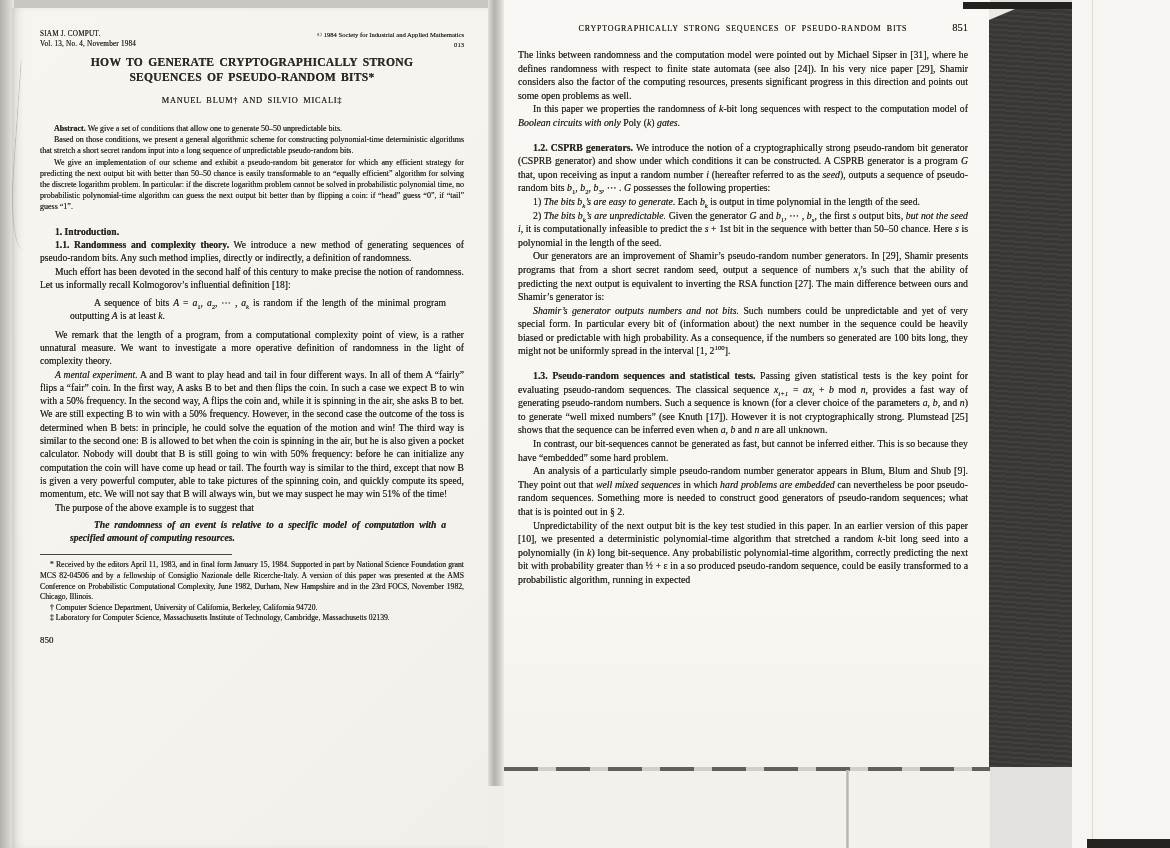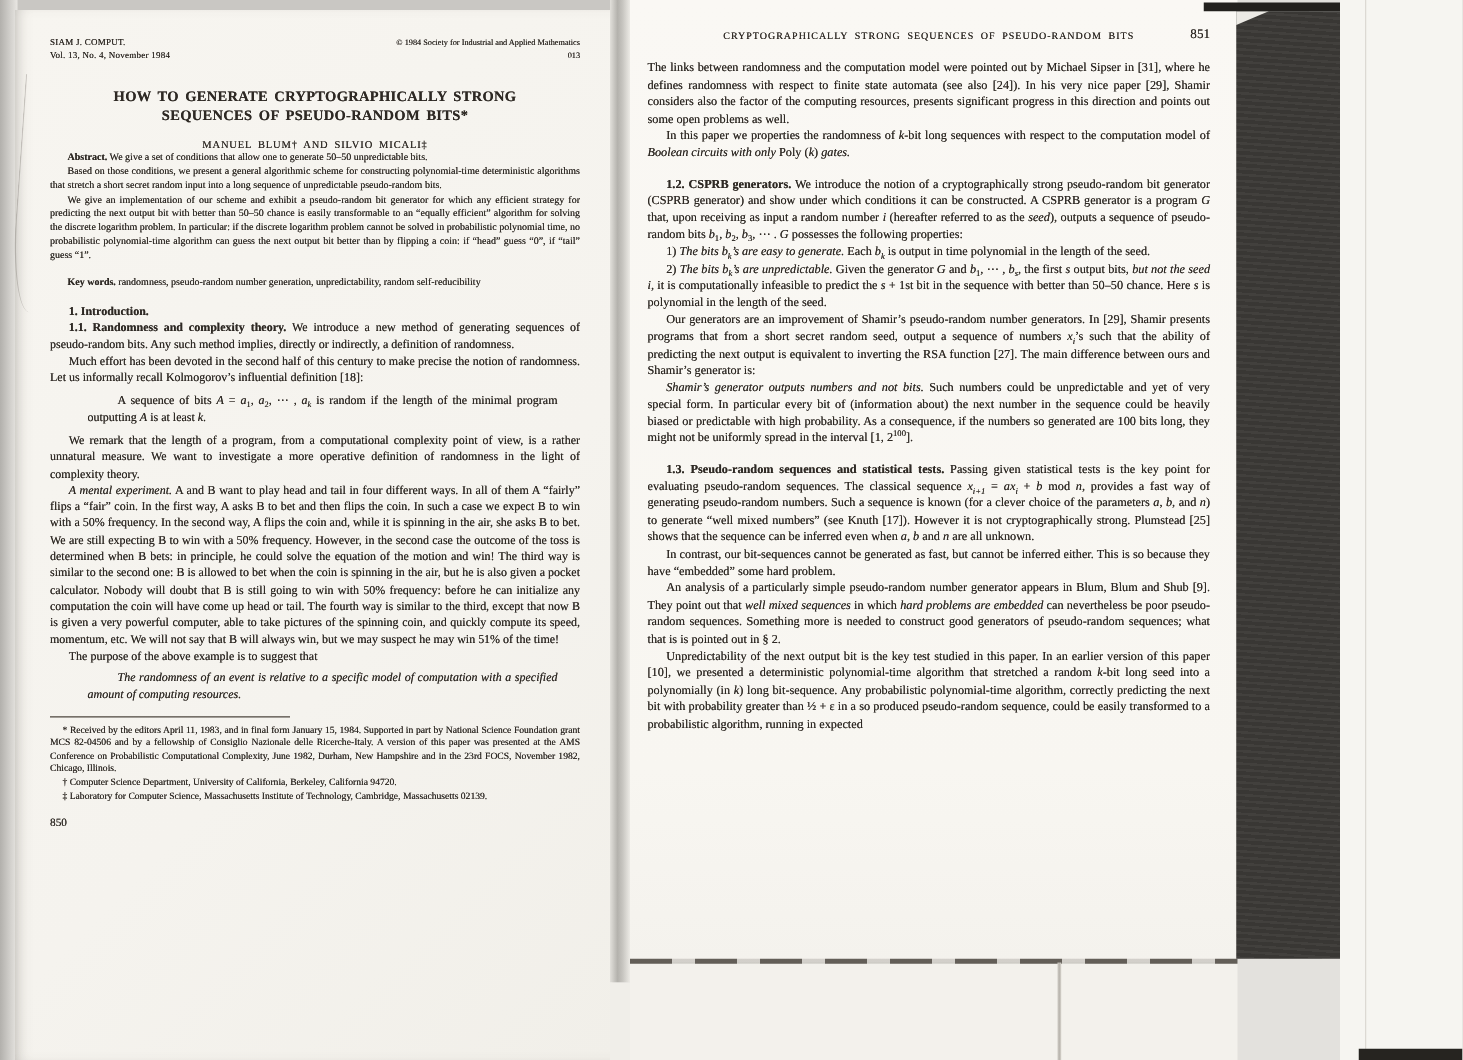--- a/index.html
+++ b/index.html
@@ -44,37 +44,37 @@
 
   
   .tx{text-shadow:0 0 .5px rgba(46,41,36,.85);}
   .lp-content{position:absolute;left:40px;top:30px;width:424px;}
   .rp-content{position:absolute;left:518px;top:24px;width:450px;}
 
   .journal-header{display:flex;justify-content:space-between;align-items:flex-start;}
   .jh-left{font-size:7.2px;line-height:9.5px;letter-spacing:.2px;}
   .jh-right{font-size:6.6px;line-height:9.5px;text-align:right;}
 
-  .paper-title{margin-top:21px;text-align:center;font-weight:bold;font-size:11.6px;
+  .paper-title{margin-top:6px;text-align:center;font-weight:bold;font-size:11.6px;
     line-height:15px;letter-spacing:.25px;word-spacing:2px;}
   .authors{margin-top:11px;text-align:center;font-size:8.4px;letter-spacing:.7px;word-spacing:2px;}
 
   .blk{margin:0;text-align:justify;}
   .lp-body{font-size:9.6px;line-height:13.3px;}
   .rp-body{font-size:9.8px;line-height:13.6px;}
 
-  .abstract{font-size:8px;line-height:11.2px;margin-top:0;text-indent:14px;}
+  .abstract{font-size:8px;line-height:11.2px;margin-top:18px;text-indent:14px;}
   .abstract-para{font-size:8px;line-height:11.2px;text-indent:14px;}
   .keywords{font-size:8px;line-height:11.2px;margin-top:10px;text-indent:14px;}
   .section{margin-top:12px;text-indent:15px;}
   .para{text-indent:15px;}
   .para-first{text-indent:0;}
   .para-gap{text-indent:15px;margin-top:11px;}
   .display{margin:5px 18px 5px 30px;text-indent:24px;}
-  .display-italic{margin:4px 18px 0 30px;text-indent:24px;}
+  .display-italic{margin:4px 18px 0 30px;text-indent:24px;font-weight:bold;}
 
   .fn-rule{width:192px;border:0;border-top:1px solid #4c463e;margin:10px 0 5px 0;}
   .footnote{font-size:7.7px;line-height:10.6px;text-indent:10px;}
   .page-num-left{text-align:left;font-size:9px;margin-top:11px;}
 
   .running-head{position:relative;text-align:center;font-size:8px;letter-spacing:.8px;
     word-spacing:2.5px;}
   .running-head .rh-num{position:absolute;right:0;top:-2px;font-size:10.5px;letter-spacing:0;}
   .rp-first{margin-top:15px;}
 
@@ -117,21 +117,20 @@
     </div>
     <div class="paper-title">
       <div>HOW TO GENERATE CRYPTOGRAPHICALLY STRONG</div>
       <div>SEQUENCES OF PSEUDO-RANDOM BITS*</div>
     </div>
     <div class="authors">MANUEL BLUM† AND SILVIO MICALI‡</div>
     <div id="left-blocks" class="lp-body">
         <p class="blk abstract"><span class="s-b">Abstract.</span><span class="s-n"> We give a set of conditions that allow one to generate 50–50 unpredictable bits.</span></p>
         <p class="blk abstract-para"><span class="s-n">Based on those conditions, we present a general algorithmic scheme for constructing polynomial-time deterministic algorithms that stretch a short secret random input into a long sequence of unpredictable pseudo-random bits.</span></p>
         <p class="blk abstract-para"><span class="s-n">We give an implementation of our scheme and exhibit a pseudo-random bit generator for which any efficient strategy for predicting the next output bit with better than 50–50 chance is easily transformable to an “equally efficient” algorithm for solving the discrete logarithm problem. In particular: if the discrete logarithm problem cannot be solved in probabilistic polynomial time, no probabilistic polynomial-time algorithm can guess the next output bit better than by flipping a coin: if “head” guess “0”, if “tail” guess “1”.</span></p>
-        <p class="blk keywords"><span class="s-b">Key words.</span><span class="s-n"> randomness, pseudo-random number generation, unpredictability, random self-reducibility</span></p>
         <p class="blk section"><span class="s-b">1. Introduction.</span></p>
         <p class="blk para"><span class="s-b">1.1. Randomness and complexity theory.</span><span class="s-n"> We introduce a new method of generating sequences of pseudo-random bits. Any such method implies, directly or indirectly, a definition of randomness.</span></p>
         <p class="blk para"><span class="s-n">Much effort has been devoted in the second half of this century to make precise the notion of randomness. Let us informally recall Kolmogorov’s influential definition [18]:</span></p>
         <p class="blk display"><span class="s-n">A sequence of bits </span><span class="s-i">A</span><span class="s-n"> = </span><span class="s-i">a</span><sub>1</sub><span class="s-n">, </span><span class="s-i">a</span><sub>2</sub><span class="s-n">, ⋯ , </span><span class="s-i">a</span><sub class="s-i">k</sub><span class="s-n"> is random if the length of the minimal program outputting </span><span class="s-i">A</span><span class="s-n"> is at least </span><span class="s-i">k</span><span class="s-n">.</span></p>
         <p class="blk para"><span class="s-n">We remark that the length of a program, from a computational complexity point of view, is a rather unnatural measure. We want to investigate a more operative definition of randomness in the light of complexity theory.</span></p>
         <p class="blk para"><span class="s-i">A mental experiment.</span><span class="s-n"> A and B want to play head and tail in four different ways. In all of them A “fairly” flips a “fair” coin. In the first way, A asks B to bet and then flips the coin. In such a case we expect B to win with a 50% frequency. In the second way, A flips the coin and, while it is spinning in the air, she asks B to bet. We are still expecting B to win with a 50% frequency. However, in the second case the outcome of the toss is determined when B bets: in principle, he could solve the equation of the motion and win! The third way is similar to the second one: B is allowed to bet when the coin is spinning in the air, but he is also given a pocket calculator. Nobody will doubt that B is still going to win with 50% frequency: before he can initialize any computation the coin will have come up head or tail. The fourth way is similar to the third, except that now B is given a very powerful computer, able to take pictures of the spinning coin, and quickly compute its speed, momentum, etc. We will not say that B will always win, but we may suspect he may win 51% of the time!</span></p>
         <p class="blk para"><span class="s-n">The purpose of the above example is to suggest that</span></p>
         <p class="blk display-italic"><span class="s-i">The randomness of an event is relative to a specific model of computation with a specified amount of computing resources.</span></p>
       </div>
     <hr class="fn-rule">

